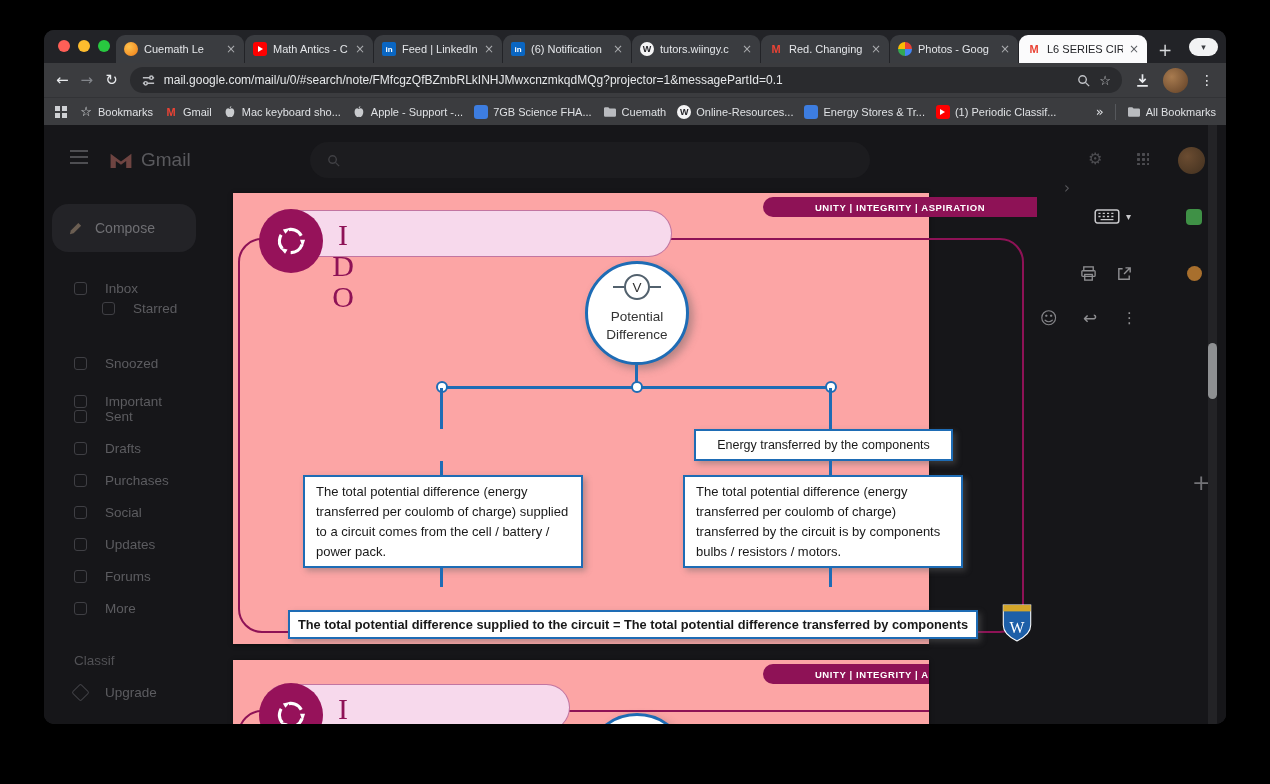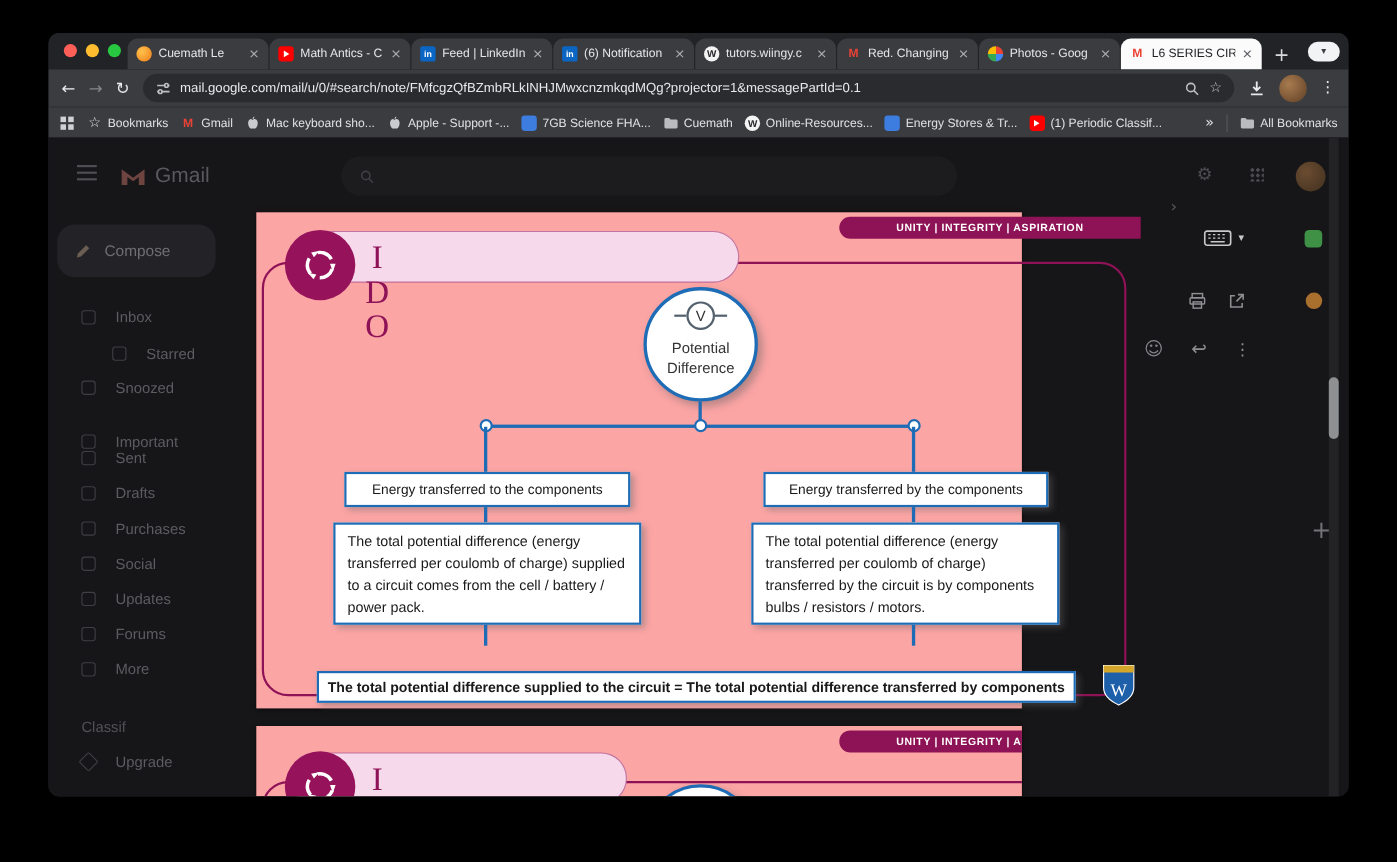--- a/index.html
+++ b/index.html
@@ -300,25 +300,25 @@
           <svg width="15" height="15" viewBox="0 0 16 16">
               <path d="M2 14 l1 -4 8 -8 3 3 -8 8 z" fill="#6b5e52"></path>
             </svg>
           <span>Compose</span>
         </div>
 
         <div class="gnav" style="top:151px;">
             <i class="gnav-ic"></i>
             <span>Inbox</span>
           </div>
-        <div class="gnav" style="top:184px;padding-left:28px;">
+        <div class="gnav" style="top:171px;padding-left:28px;">
             <i class="gnav-ic"></i>
             <span>Starred</span>
           </div>
-        <div class="gnav" style="top:215px;">
+        <div class="gnav" style="top:226px;">
             <i class="gnav-ic"></i>
             <span>Snoozed</span>
           </div>
         <div class="gnav" style="top:264px;">
             <i class="gnav-ic"></i>
             <span>Important</span>
           </div>
         <div class="gnav" style="top:279px;">
             <i class="gnav-ic"></i>
             <span>Sent</span>
@@ -419,21 +419,20 @@
         </div>
 
         <i class="bluev" style="left:402px; top:172px; height:23px;"></i>
         <i class="blueh"></i>
         <i class="node" style="left:203px;"></i>
         <i class="node" style="left:398px;"></i>
         <i class="node" style="left:592px;"></i>
         <i class="bluev" style="left:207px; top:195px; height:41px;"></i>
         <i class="bluev" style="left:596px; top:195px; height:41px;"></i>
 
-        <div class="bbox boxA">Energy transferred to the components</div>
         <div class="bbox boxB">Energy transferred by the components</div>
 
         <i class="bluev" style="left:207px; top:268px; height:14px;"></i>
         <i class="bluev" style="left:596px; top:268px; height:14px;"></i>
 
         <div class="bbox big boxC">The total potential difference (energy transferred per coulomb of charge) supplied to a circuit comes from the cell / battery / power pack.</div>
         <div class="bbox big boxD">The total potential difference (energy transferred per coulomb of charge) transferred by the circuit is by components bulbs / resistors / motors.</div>
 
         <i class="bluev" style="left:207px; top:375px; height:19px;"></i>
         <i class="bluev" style="left:596px; top:375px; height:19px;"></i>

